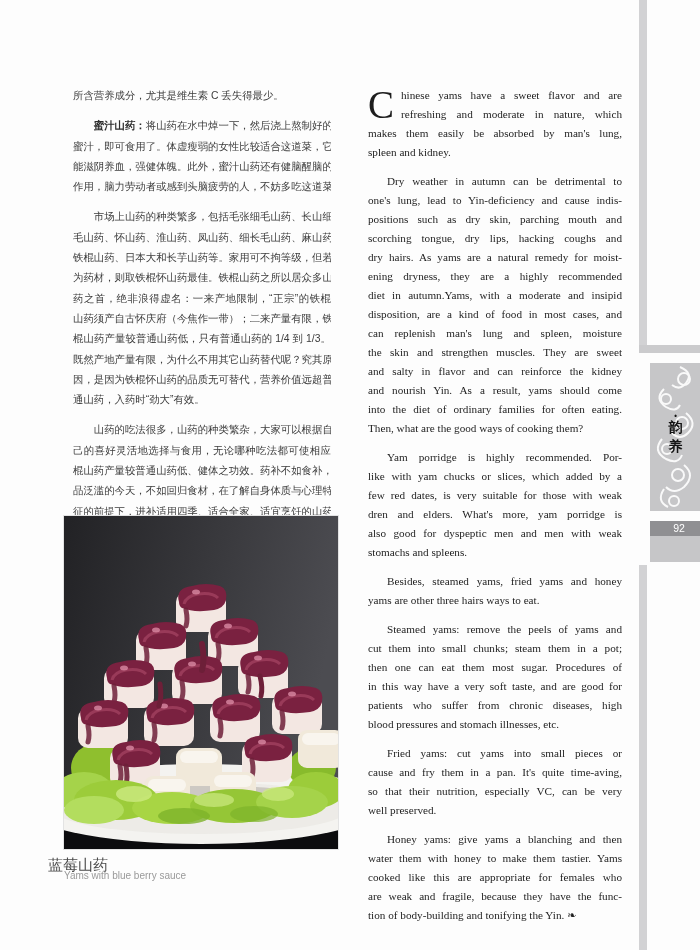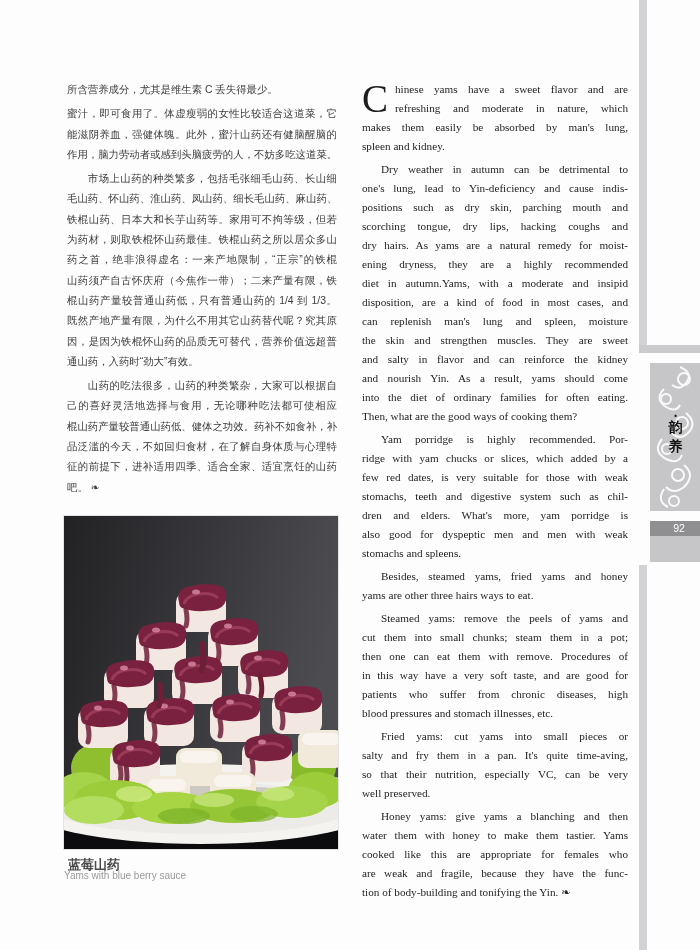--- a/index.html
+++ b/index.html
@@ -15,36 +15,36 @@
   }
   .jline.last { text-align-last:left; }
   
   .col { position:absolute; }
   .col-left  { left:63px;  top:76px; width:278px; }
   .col-right { left:358px; top:76px; width:274px; }
   .zh { font-size:10.4px; line-height:20.3px; color:#3c3c3c;
         font-family:"Liberation Sans","DejaVu Sans",sans-serif; }
   .en { font-size:11.2px; line-height:19px; color:#1d1d1d;
         font-family:"Liberation Serif","DejaVu Serif","DejaVu Sans",serif; }
-  .par { margin:4px; }
+  .par { margin:10px; }
   .zh.indent-first > .jline:first-child { text-indent:2em; }
   .en.indent-first > .jline:first-child { text-indent:1.7em; }
   .lbl { font-weight:bold; color:#2d2d2d; }
   .dropcap {
     float:left; font-family:"Liberation Serif","DejaVu Serif",serif;
     font-size:39px; line-height:33px; height:36px;
     margin:2px 7px 0 0; color:#1d1d1d;
   }
   
   .photo {
     position:absolute; left:63px; top:515px; width:274px; height:333px;
     border:1px solid #e3e3e3; box-sizing:content-box; background:#2c2c2f;
   }
   .photo svg { display:block; }
-  .caption-zh { position:absolute; left:68px; top:856px; font-size:13px; color:#4a4a4a;font-weight:bold; }
+  .caption-zh { position:absolute; left:48px; top:856px; font-size:15px; color:#4a4a4a; }
   .caption-en { position:absolute; left:64px; top:870px; font-size:10px; color:#9a9a9a; }
   
   .rule-v { position:absolute; left:639px; width:8px; background:#d2d2d4; }
   .rule-top { top:0; height:345px; }
   .rule-bottom { top:565px; height:385px; }
   .side-band { position:absolute; left:639px; top:345px; width:61px; height:8px; background:#cbcbcd; }
   .side-block {
     position:absolute; left:650px; top:363px; width:50px; height:148px;
     background:#c6c6c8; overflow:hidden;
   }
@@ -63,20 +63,21 @@
   .side-block2 { position:absolute; left:650px; top:536px; width:50px; height:26px; background:#c6c6c8; }
 </style>
 </head>
 <body>
 
 <div class="col col-left">
   <div class="par zh">
       <div class="jline last">所含营养成分，尤其是维生素 C 丢失得最少。</div>
     </div>
   <div class="par zh indent-first">
+    <div class="jline"><span class="lbl">蜜汁山药：</span><span>将山药在水中焯一下，然后浇上熬制好的</span></div>
     <div>
         <div class="jline">蜜汁，即可食用了。体虚瘦弱的女性比较适合这道菜，它</div>
         <div class="jline">能滋阴养血，强健体魄。此外，蜜汁山药还有健脑醒脑的</div>
         <div class="jline last">作用，脑力劳动者或感到头脑疲劳的人，不妨多吃这道菜。</div>
       </div>
   </div>
   <div class="par zh indent-first">
       <div class="jline">市场上山药的种类繁多，包括毛张细毛山药、长山细</div>
       <div class="jline">毛山药、怀山药、淮山药、凤山药、细长毛山药、麻山药、</div>
       <div class="jline">铁棍山药、日本大和长芋山药等。家用可不拘等级，但若</div>
@@ -119,42 +120,41 @@
       <div class="jline">disposition, are a kind of food in most cases, and</div>
       <div class="jline">can replenish man's lung and spleen, moisture</div>
       <div class="jline">the skin and strengthen muscles. They are sweet</div>
       <div class="jline">and salty in flavor and can reinforce the kidney</div>
       <div class="jline">and nourish Yin. As a result, yams should come</div>
       <div class="jline">into the diet of ordinary families for often eating.</div>
       <div class="jline last">Then, what are the good ways of cooking them?</div>
     </div>
   <div class="par en indent-first">
       <div class="jline">Yam porridge is highly recommended. Por-</div>
-      <div class="jline">ridge with yam chucks or slices, which added by a</div>
+      <div class="jline">like with yam chucks or slices, which added by a</div>
       <div class="jline">few red dates, is very suitable for those with weak</div>
-      <div class="jline">stomachs, teeth and digestive system such as chil-</div>
       <div class="jline">dren and elders. What's more, yam porridge is</div>
       <div class="jline">also good for dyspeptic men and men with weak</div>
       <div class="jline last">stomachs and spleens.</div>
     </div>
   <div class="par en indent-first">
       <div class="jline">Besides, steamed yams, fried yams and honey</div>
       <div class="jline last">yams are other three hairs ways to eat.</div>
     </div>
   <div class="par en indent-first">
       <div class="jline">Steamed yams: remove the peels of yams and</div>
       <div class="jline">cut them into small chunks; steam them in a pot;</div>
-      <div class="jline">then one can eat them with remove. Procedures of</div>
+      <div class="jline">then one can eat them most sugar. Procedures of</div>
       <div class="jline">in this way have a very soft taste, and are good for</div>
       <div class="jline">patients who suffer from chronic diseases, high</div>
       <div class="jline last">blood pressures and stomach illnesses, etc.</div>
     </div>
   <div class="par en indent-first">
       <div class="jline">Fried yams: cut yams into small pieces or</div>
-      <div class="jline">salty and fry them in a pan. It's quite time-aving,</div>
+      <div class="jline">cause and fry them in a pan. It's quite time-aving,</div>
       <div class="jline">so that their nutrition, especially VC, can be very</div>
       <div class="jline last">well preserved.</div>
     </div>
   <div class="par en indent-first">
       <div class="jline">Honey yams: give yams a blanching and then</div>
       <div class="jline">water them with honey to make them tastier. Yams</div>
       <div class="jline">cooked like this are appropriate for females who</div>
       <div class="jline">are weak and fragile, because they have the func-</div>
       <div class="jline last">tion of body-building and tonifying the Yin. ❧</div>
     </div>

